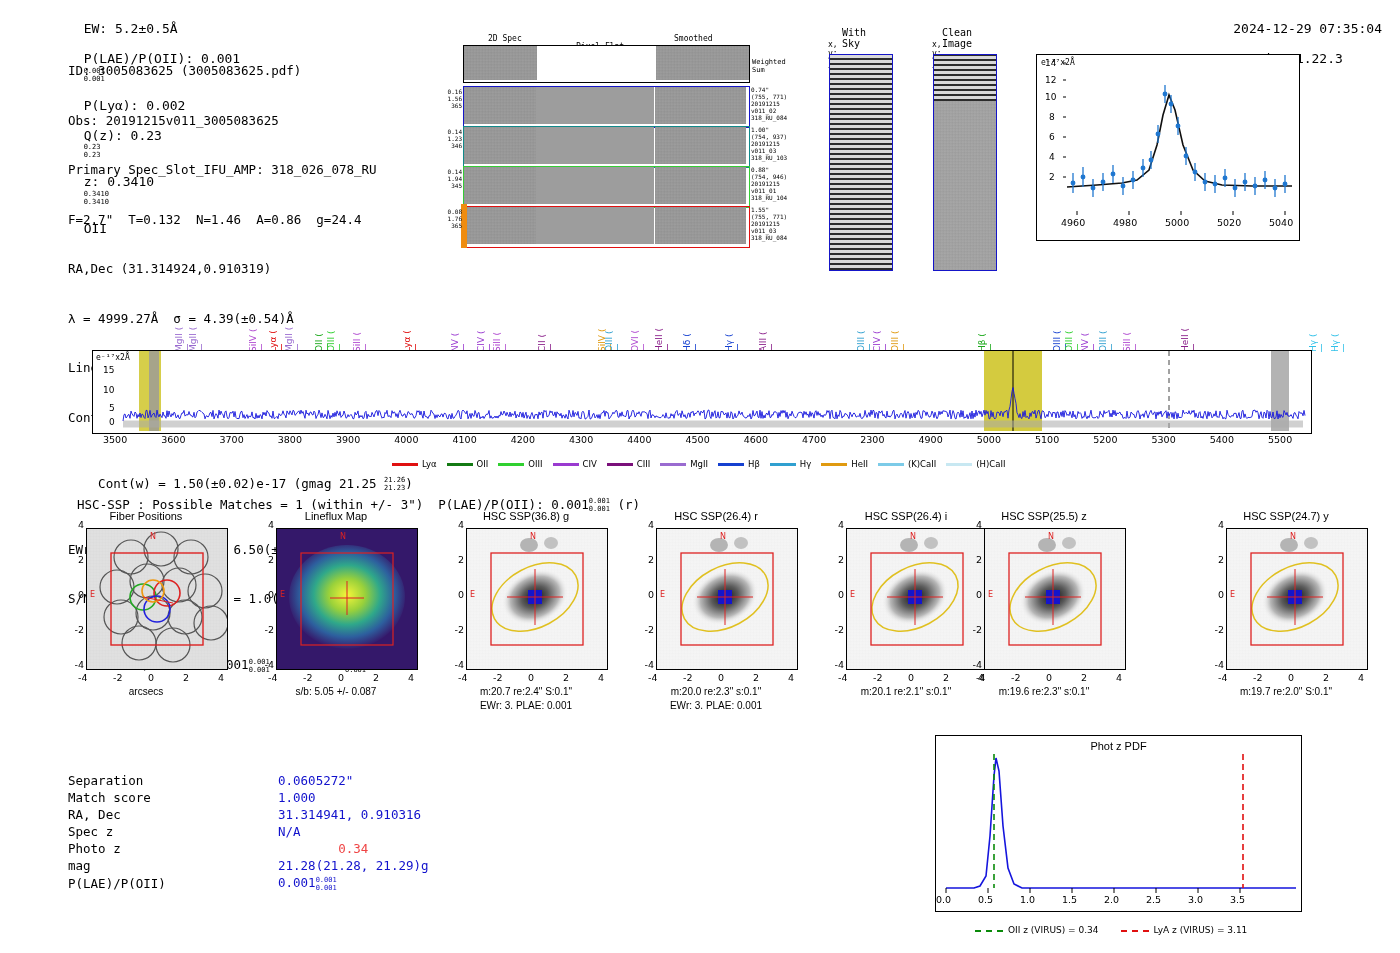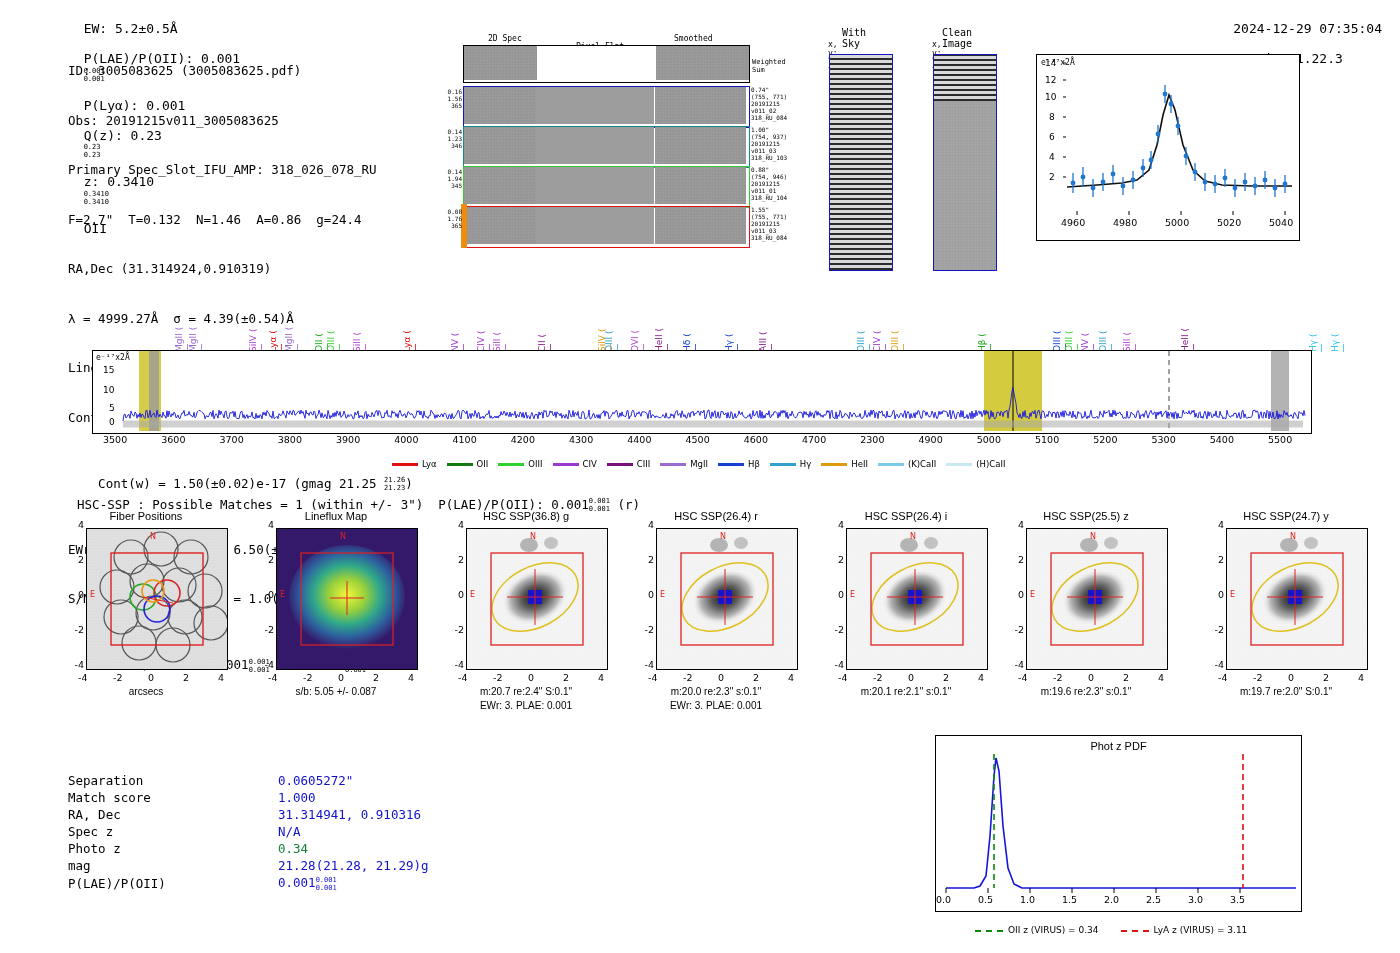--- a/index.html
+++ b/index.html
@@ -27,21 +27,21 @@
 </style>
 </head>
 <body>
 
 <div class="abs hdr mono" style="left:68px;top:6px;">
   <span>EW: 5.2±0.5Å</span>
   <span>&nbsp;&nbsp;</span>
   <span>P(LAE)/P(OII): 0.001</span>
   <span class="frac"><span>0.001</span><br><span>0.001</span></span>
   <span>&nbsp;&nbsp;</span>
-  <span>P(Lyα): 0.001</span>
+  <span>P(Lyα): 0.002</span>
   <span>&nbsp;&nbsp;</span>
   <span>Q(z): 0.23</span>
   <span class="frac"><span>0.23</span><br><span>0.23</span></span>
   <span>&nbsp;&nbsp;</span>
   <span>z: 0.3410</span>
   <span class="frac"><span>0.3410</span><br><span>0.3410</span></span>
   <span>&nbsp;</span>
   <span>OII</span>
 </div>
 <div class="abs hdr mono" style="right:18px;top:6px;">
@@ -550,21 +550,21 @@
       <div class="abs ticklab" style="left: 4px; top: 114px; width: 20px; text-align: right;">-2</div>
       <div class="abs ticklab" style="left: 53px; top: 162px;">-2</div>
       <div class="abs ticklab" style="left: 4px; top: 79px; width: 20px; text-align: right;">0</div>
       <div class="abs ticklab" style="left: 88px; top: 162px;">0</div>
       <div class="abs ticklab" style="left: 4px; top: 44px; width: 20px; text-align: right;">2</div>
       <div class="abs ticklab" style="left: 123px; top: 162px;">2</div>
       <div class="abs ticklab" style="left: 4px; top: 9px; width: 20px; text-align: right;">4</div>
       <div class="abs ticklab" style="left: 158px; top: 162px;">4</div>
       <div class="abs sm sans" style="left: 0px; width: 172px; top: 176px; text-align: center;">m:20.1  re:2.1"  s:0.1"</div>
     </div>
-    <div class="abs" style="left: 960px; top: 0px; width: 172px; height: 210px;">
+    <div class="abs" style="left: 918px; top: 0px; width: 172px; height: 210px;">
       <div class="abs md sans" style="left: 0px; width: 172px; top: 0px; text-align: center;">HSC SSP(25.5) z</div>
       <div class="cutout" style="left: 26px; top: 18px; width: 140px; height: 140px; background: rgb(255, 255, 255);">
         <div class="noise" style="position:absolute;inset:0;opacity:.28;background-color:#ededed;"></div>
         <svg width="140" height="140" style="position:absolute;left:0;top:0;">
           <defs>
             <radialGradient id="gal5" cx="50%" cy="50%" r="50%">
               <stop offset="0%" stop-color="#101010"></stop>
               <stop offset="40%" stop-color="#5a5a5a"></stop>
               <stop offset="75%" stop-color="#b8b8b8"></stop>
               <stop offset="100%" stop-color="#f2f2f2" stop-opacity="0"></stop>
@@ -647,21 +647,21 @@
         <tr>
           <td style="padding: 1px 0px; width: 210px;">RA, Dec</td>
           <td style="padding: 1px 0px; color: rgb(17, 17, 204);">31.314941, 0.910316</td>
         </tr>
         <tr>
           <td style="padding: 1px 0px; width: 210px;">Spec z</td>
           <td style="padding: 1px 0px; color: rgb(17, 17, 204);">N/A</td>
         </tr>
         <tr>
           <td style="padding: 1px 0px; width: 210px;">Photo z</td>
-          <td style="padding: 1px 0px; color: #15803d;">0.34</td>
+          <td style="padding: 1px 0px; color: #ef4444; text-align: center;">0.34</td>
         </tr>
         <tr>
           <td style="padding: 1px 0px; width: 210px;">mag</td>
           <td style="padding: 1px 0px; color: rgb(17, 17, 204);">21.28(21.28, 21.29)g</td>
         </tr>
         <tr>
           <td style="padding: 1px 0px; width: 210px;">P(LAE)/P(OII)</td>
           <td style="padding: 1px 0px; color: rgb(17, 17, 204);">0.001<span class="frac"><span>0.001</span><br><span>0.001</span></span></td>
         </tr>
       </tbody>

